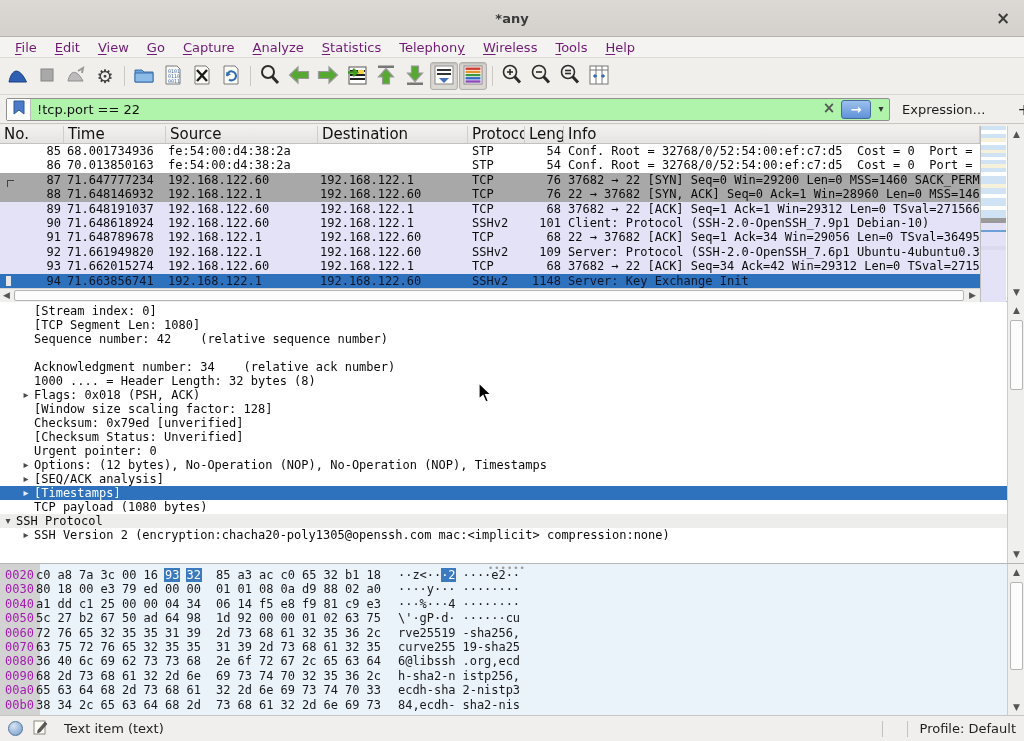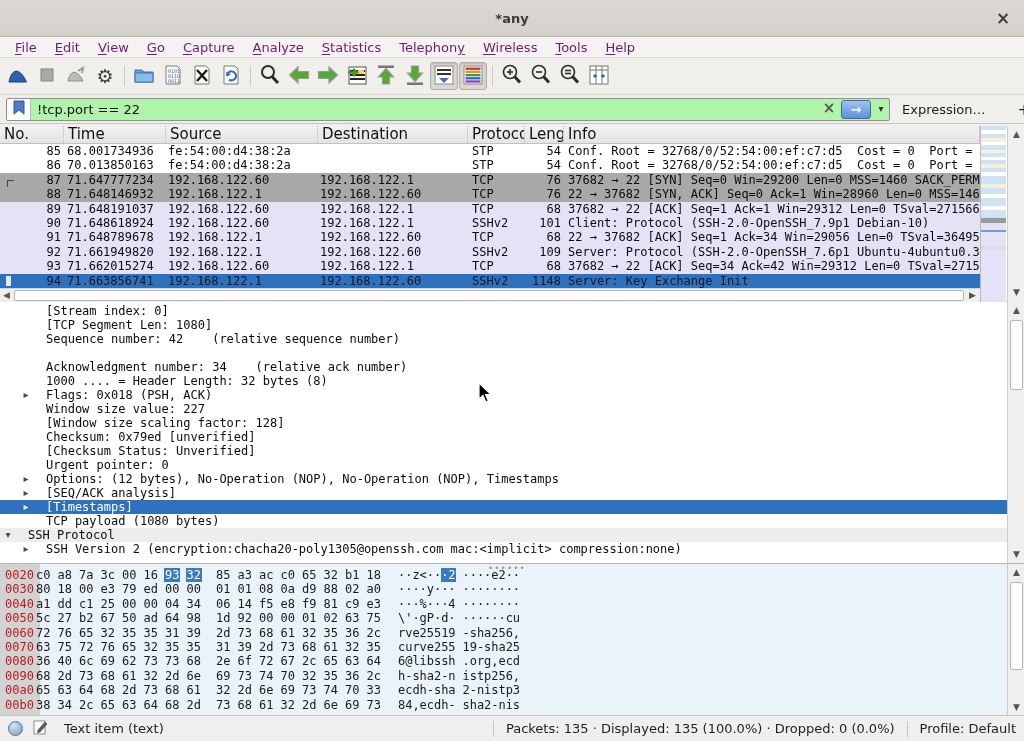--- a/index.html
+++ b/index.html
@@ -67,35 +67,35 @@
       #dcd9f0 120px 124px,#e4e2f6 124px 176px); }
   .pl-vscroll { position:absolute; left:1007px; top:0; width:17px; height:176px; background:#efefee; border-left:1px solid #ccc; }
   .pl-hscroll { position:absolute; left:0; top:162px; width:980px; height:14px; background:#efefee; border-top:1px solid #d4d4d4; }
   .arrowbox { position:absolute; width:13px; height:13px; color:#555; font-size:9px; line-height:13px; text-align:center; font-family:"DejaVu Sans",sans-serif; }
   .hthumb { position:absolute; left:14px; top:1px; height:11px; width:950px; background:#fcfcfc; border:1px solid #b5b5b5; border-radius:2px; }
   .vthumb { position:absolute; left:2px; width:13px; background:#fcfcfc; border:1px solid #b5b5b5; border-radius:2px; }
 
   
   .detailpane { height:262px; background:#fff; position:relative; overflow:hidden; border-bottom:1px solid #b5b5b5; }
   .d-lines { position:absolute; left:0; top:2px; right:17px; font-family:"DejaVu Sans Mono","Liberation Mono",monospace; font-size:12px; }
-  .d-line { height:14px; line-height:14px; white-space:pre; display:flex; color:#0b0b0b;gap:12px; }
+  .d-line { height:14px; line-height:14px; white-space:pre; display:flex; color:#0b0b0b; }
   .d-line .tri { flex:none; width:16px; text-align:center; font-family:"DejaVu Sans",sans-serif; font-size:10px; color:#4a4a4a; }
   .d-line.ind2 { padding-left:18px; }
   .d-line.sel { background:var(--sel,#2e72bd); color:#fff; }
   .d-line.sel .tri { color:#e8eef8; }
   .d-line.shade { background:#ededec; }
   .d-vscroll { position:absolute; right:0; top:0; width:17px; height:262px; background:#efefee; border-left:1px solid #ccc; }
 
   
   .hexpane { height:153px; background:var(--hex-bg,#eaf2fa); position:relative; overflow:hidden; font-family:"DejaVu Sans Mono","Liberation Mono",monospace; font-size:12px; }
   .splitdots { position:absolute; left:488px; top:-1px; color:#9a9a9a; font-size:9px; letter-spacing:1px; font-family:"DejaVu Sans",sans-serif; }
   .offsetcol { position:absolute; left:0; top:0; width:40px; height:153px; background:#d2d2d2; }
   .hexrows { position:absolute; left:0; top:4px; right:17px; }
   .hexrow { height:14.4px; line-height:14.4px; white-space:pre; position:relative; color:#1a1a1a; }
-  .hx-off { position:absolute; left:5px; color:#b91c1c; }
+  .hx-off { position:absolute; left:5px; color:#a21caf; }
   .hx-bytes { position:absolute; left:35px; }
   .hx-b { display:inline-block; width:21.5px; }
   .hx-b.gap8 { margin-left:8px; }
   .hx-b .in { padding:0 1px; }
   .hx-hl .in { background:var(--hl,#3b7abf); color:#fff; }
   .hx-ascii { position:absolute; left:398px; }
   .as-c { display:inline-block; width:7.2px; text-align:center; }
   .as-sp { display:inline-block; width:7px; }
   .as-hl { background:var(--hl,#3b7abf); color:#fff; }
   .hex-vscroll { position:absolute; right:0; top:0; width:17px; height:153px; background:#efefee; border-left:1px solid #ccc; }
@@ -331,21 +331,20 @@
 
 <div class="detailpane">
   <div class="d-lines" id="d-lines">
       <div class="d-line ind2"><span class="tri"></span><span>[Stream index: 0]</span></div>
       <div class="d-line ind2"><span class="tri"></span><span>[TCP Segment Len: 1080]</span></div>
       <div class="d-line ind2"><span class="tri"></span><span>Sequence number: 42    (relative sequence number)</span></div>
       <div class="d-line ind2"><span class="tri"></span></div>
       <div class="d-line ind2"><span class="tri"></span><span>Acknowledgment number: 34    (relative ack number)</span></div>
       <div class="d-line ind2"><span class="tri"></span><span>1000 .... = Header Length: 32 bytes (8)</span></div>
       <div class="d-line ind2"><span class="tri">▸</span><span>Flags: 0x018 (PSH, ACK)</span></div>
-      <div class="d-line ind2"><span class="tri"></span><span>Window size value: 227</span></div>
       <div class="d-line ind2"><span class="tri"></span><span>[Window size scaling factor: 128]</span></div>
       <div class="d-line ind2"><span class="tri"></span><span>Checksum: 0x79ed [unverified]</span></div>
       <div class="d-line ind2"><span class="tri"></span><span>[Checksum Status: Unverified]</span></div>
       <div class="d-line ind2"><span class="tri"></span><span>Urgent pointer: 0</span></div>
       <div class="d-line ind2"><span class="tri">▸</span><span>Options: (12 bytes), No-Operation (NOP), No-Operation (NOP), Timestamps</span></div>
       <div class="d-line ind2"><span class="tri">▸</span><span>[SEQ/ACK analysis]</span></div>
       <div class="d-line ind2 sel"><span class="tri">▸</span><span>[Timestamps]</span></div>
       <div class="d-line ind2"><span class="tri"></span><span>TCP payload (1080 bytes)</span></div>
       <div class="d-line shade"><span class="tri">▾</span><span>SSH Protocol</span></div>
       <div class="d-line ind2"><span class="tri">▸</span><span>SSH Version 2 (encryption:chacha20-poly1305@openssh.com mac:&lt;implicit&gt; compression:none)</span></div>
@@ -383,21 +382,20 @@
   <span class="expertdot"></span>
   <span class="commentbtn">
       <span><svg width="15" height="15" viewBox="0 0 15 15">
           <rect x="1" y="1" width="11" height="13" fill="#fdfdf4" stroke="#8a8a8a"></rect>
           <path d="M5 10 L12 2 L14 4 L7 12 L4.5 12.8 Z" fill="#5a5a5a" stroke="#3a3a3a" stroke-width="0.6"></path>
         </svg></span>
     </span>
   <span class="fieldhint">Text item (text)</span>
   <span class="sb-right">
     <span class="sb-sep"></span>
-    <span class="sb-text">Packets: 135 · Displayed: 135 (100.0%) · Dropped: 0 (0.0%)</span>
     <span class="sb-sep"></span>
     <span class="sb-text">Profile: Default</span>
   </span>
 </div>
 
 <span class="cursor">
   <svg width="18" height="20" viewBox="0 0 18 20">
       <polygon points="1,0 1,16 5,12.5 7.8,19 10.3,17.8 7.6,11.5 13,11.5" fill="#000" stroke="#fff" stroke-width="1.2"></polygon>
     </svg>
 </span>

